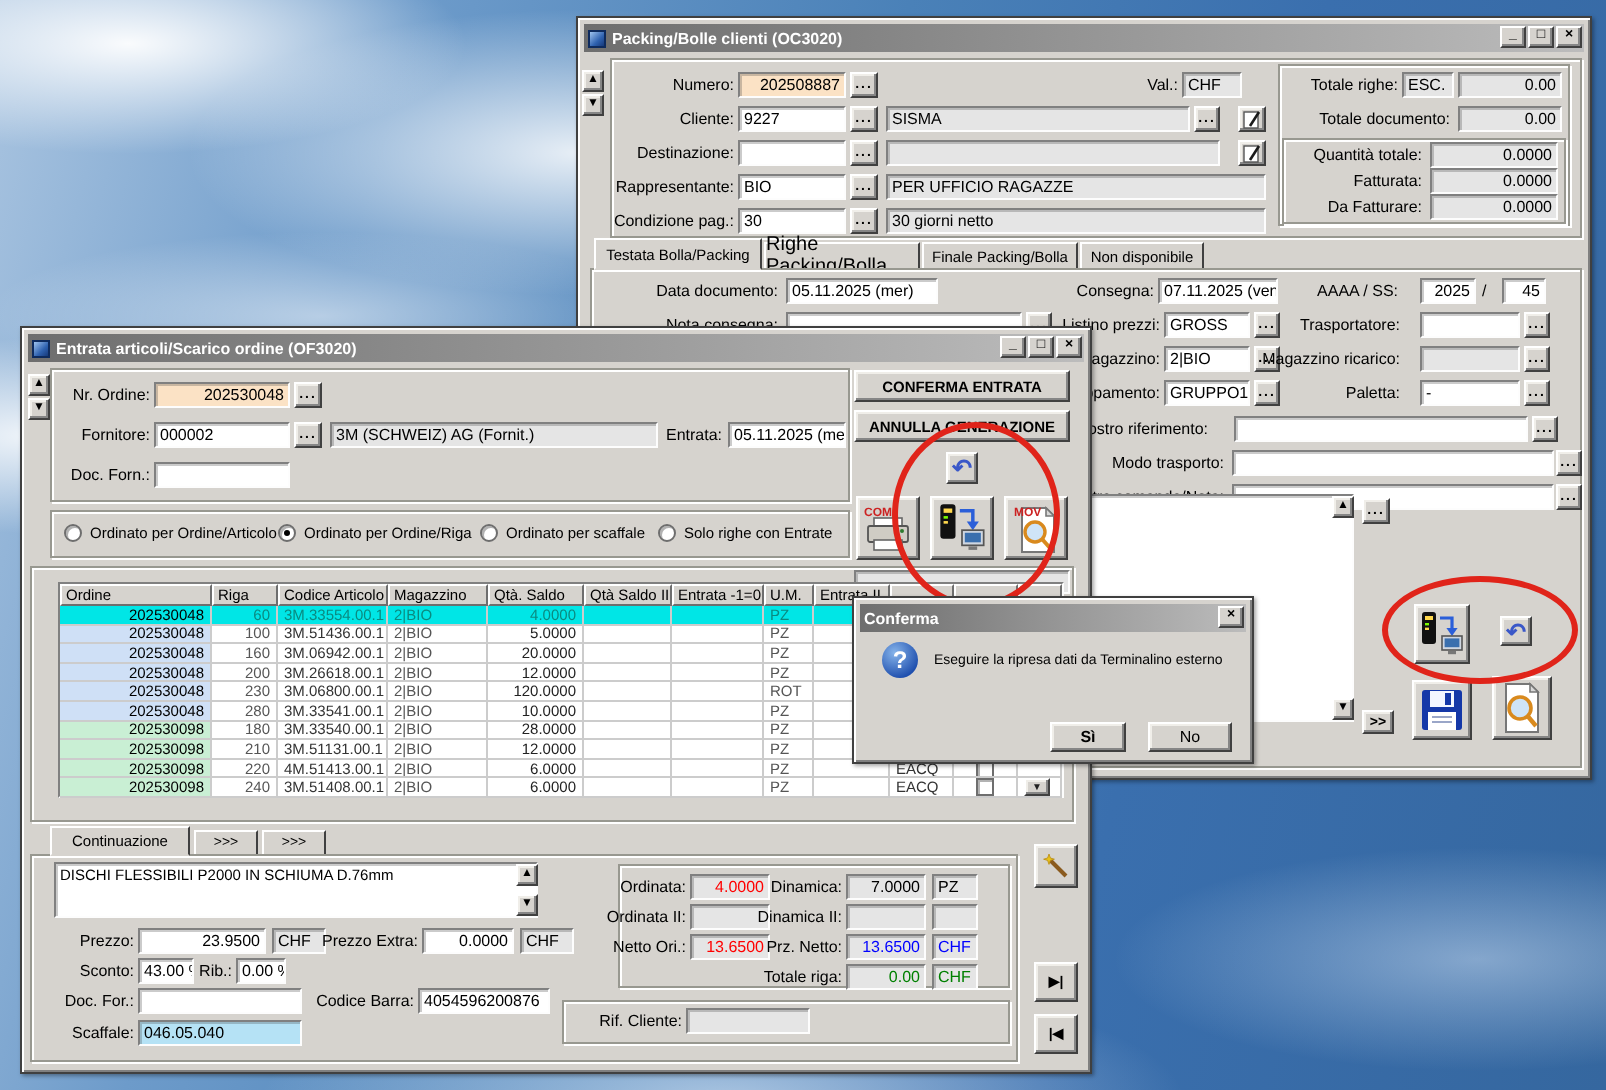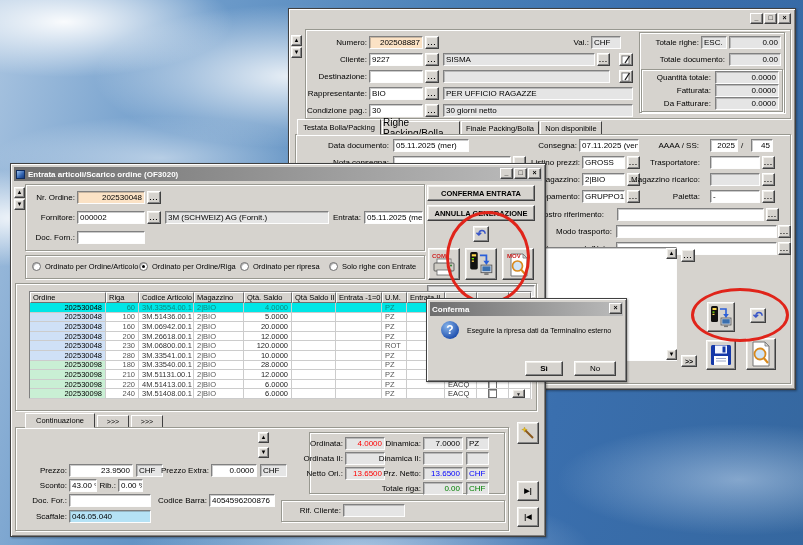--- a/index.html
+++ b/index.html
@@ -60,20 +60,24 @@
   color:#fff; font-weight:bold; font-size:12px; display:flex; align-items:center; justify-content:center; }
 .ta { position:absolute; background:#fff; border:1px solid; border-color:#808080 #fdfdfd #fdfdfd #808080;
   box-shadow: inset 1px 1px 0 rgba(70,70,70,.28); font-size:7.5px; padding:1px 2px; overflow:hidden; }
 </style>
 </head>
 <body>
 
 <div class="desktop">
 
   <div class="win" style="left:288px; top:8px; width:508px; height:382px; z-index:1;">
+    <div class="tbar">
+      <span class="appicon"></span>
+      <span style="font-size:8px;">Packing/Bolle clienti  (OC3020)</span>
+    </div>
     <div class="tbtns" style="right:4px; top:4px;">
       <div class="tbtn">_</div>
       <div class="tbtn">□</div>
       <div class="tbtn">×</div>
     </div>
 
     <div class="btn spin" style="left:2px; top:26px;">▲</div>
     <div class="btn spin" style="left:2px; top:38px;">▼</div>
 
     <div class="gb" style="left:16px; top:20px; width:486px; height:90px;"></div>
@@ -256,21 +260,21 @@
       <span>Ordinato per Ordine/Articolo</span>
     </div>
     <div class="radio-item" style="left:128px; top:98px;">
       <span class="radio-o">
           <span class="radio-dot" style="display: block;"></span>
         </span>
       <span>Ordinato per Ordine/Riga</span>
     </div>
     <div class="radio-item" style="left:229px; top:98px;">
       <span class="radio-o"></span>
-      <span>Ordinato per ripresa</span>
+      <span>Ordinato per scaffale</span>
     </div>
     <div class="radio-item" style="left:318px; top:98px;">
       <span class="radio-o"></span>
       <span>Solo righe con Entrate</span>
     </div>
 
     <div class="btn" style="left:416px; top:21px; width:108px; height:16px; font-size:7.5px; font-weight:bold;">CONFERMA ENTRATA</div>
     <div class="btn" style="left:416px; top:41px; width:108px; height:16px; font-size:7.5px; font-weight:bold;">ANNULLA GENERAZIONE</div>
     <div class="btn" style="left:462px; top:62px; width:16px; height:16px;">
       <span class="icon-undo">↶</span>
@@ -485,20 +489,21 @@
             <div class="btn" style="position: relative; width: 13px; height: 9px; font-size: 5px;">▼</div>
           </div>
         </div>
       </div>
 
     <div class="tab" style="left:14px; top:249px; width:70px; height:15px; z-index:2; border-bottom:1px solid #d6d3ce; font-size:7.5px;">Continuazione</div>
     <div class="tab" style="left:86px; top:251px; width:32px; height:13px; font-size:7px;">&gt;&gt;&gt;</div>
     <div class="tab" style="left:120px; top:251px; width:32px; height:13px; font-size:7px;">&gt;&gt;&gt;</div>
     <div class="gb" style="left:4px; top:263px; width:494px; height:104px; background:#d6d3ce;"></div>
 
+    <div class="ta" style="left:16px; top:267px; width:242px; height:28px; font-size:7.5px;">DISCHI FLESSIBILI P2000 IN SCHIUMA D.76mm</div>
     <div class="btn spin" style="left:247px; top:268px;">▲</div>
     <div class="btn spin" style="left:247px; top:283px;">▼</div>
 
     <div class="lbl" style="left:26px; top:300px; width:30px;">Prezzo:</div>
     <div class="fld num" style="left:58px; top:300px; width:64px;">23.9500</div>
     <div class="fld ro" style="left:125px; top:300px; width:27px;">CHF</div>
     <div class="lbl" style="left:152px; top:300px; width:46px;">Prezzo Extra:</div>
     <div class="fld num" style="left:200px; top:300px; width:46px;">0.0000</div>
     <div class="fld ro" style="left:249px; top:300px; width:27px;">CHF</div>
 

